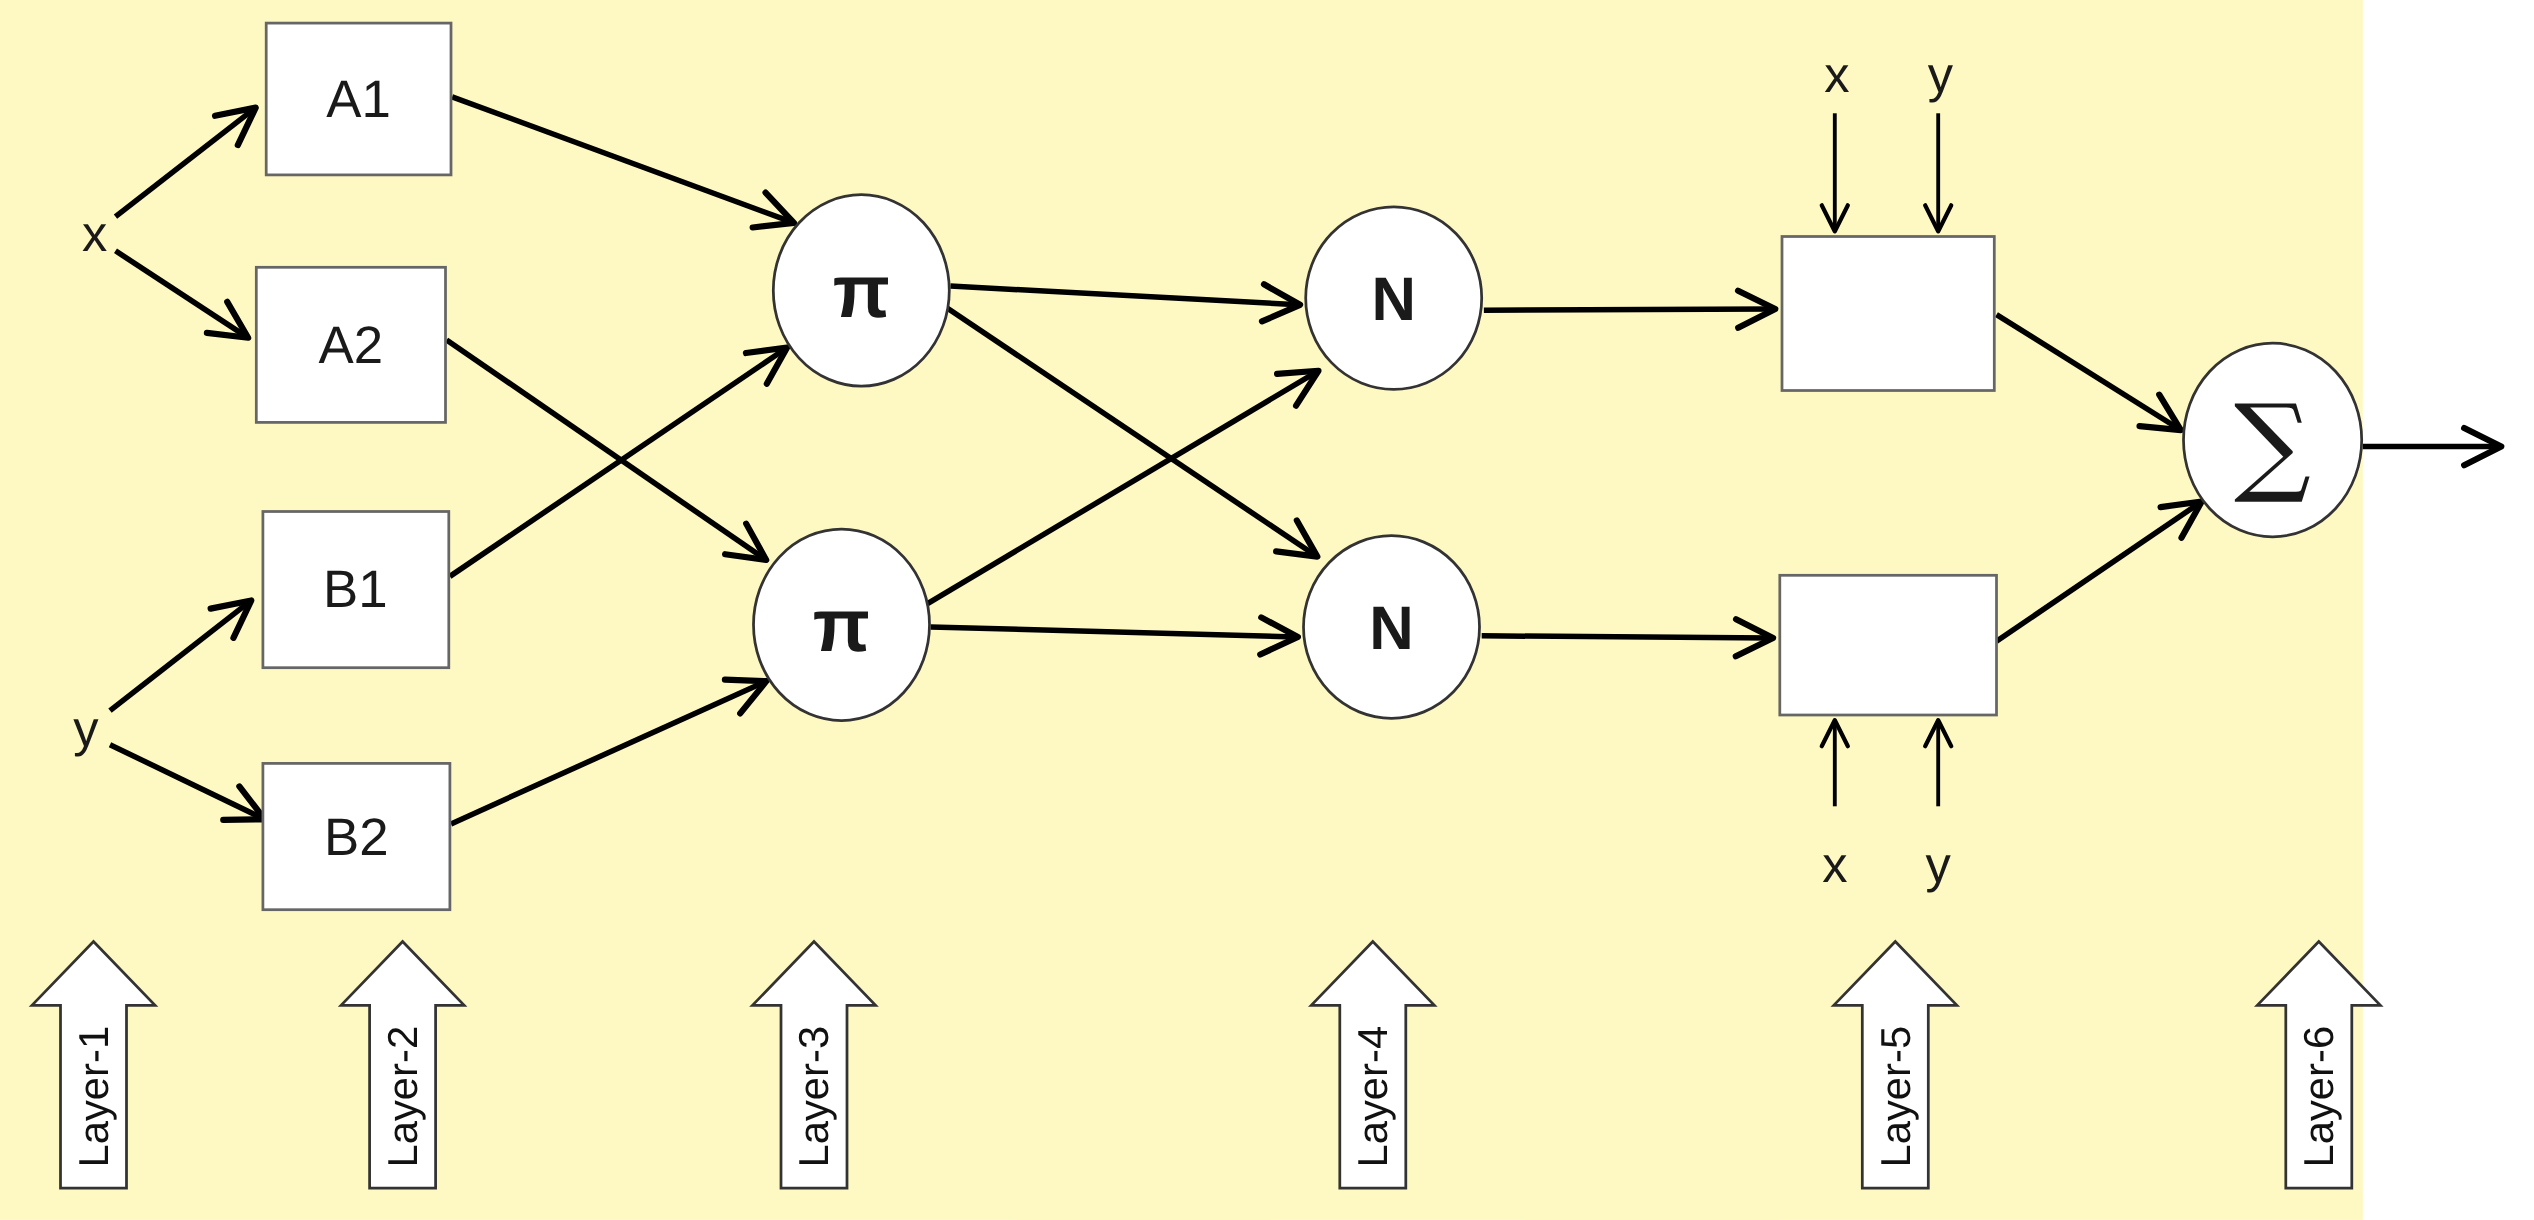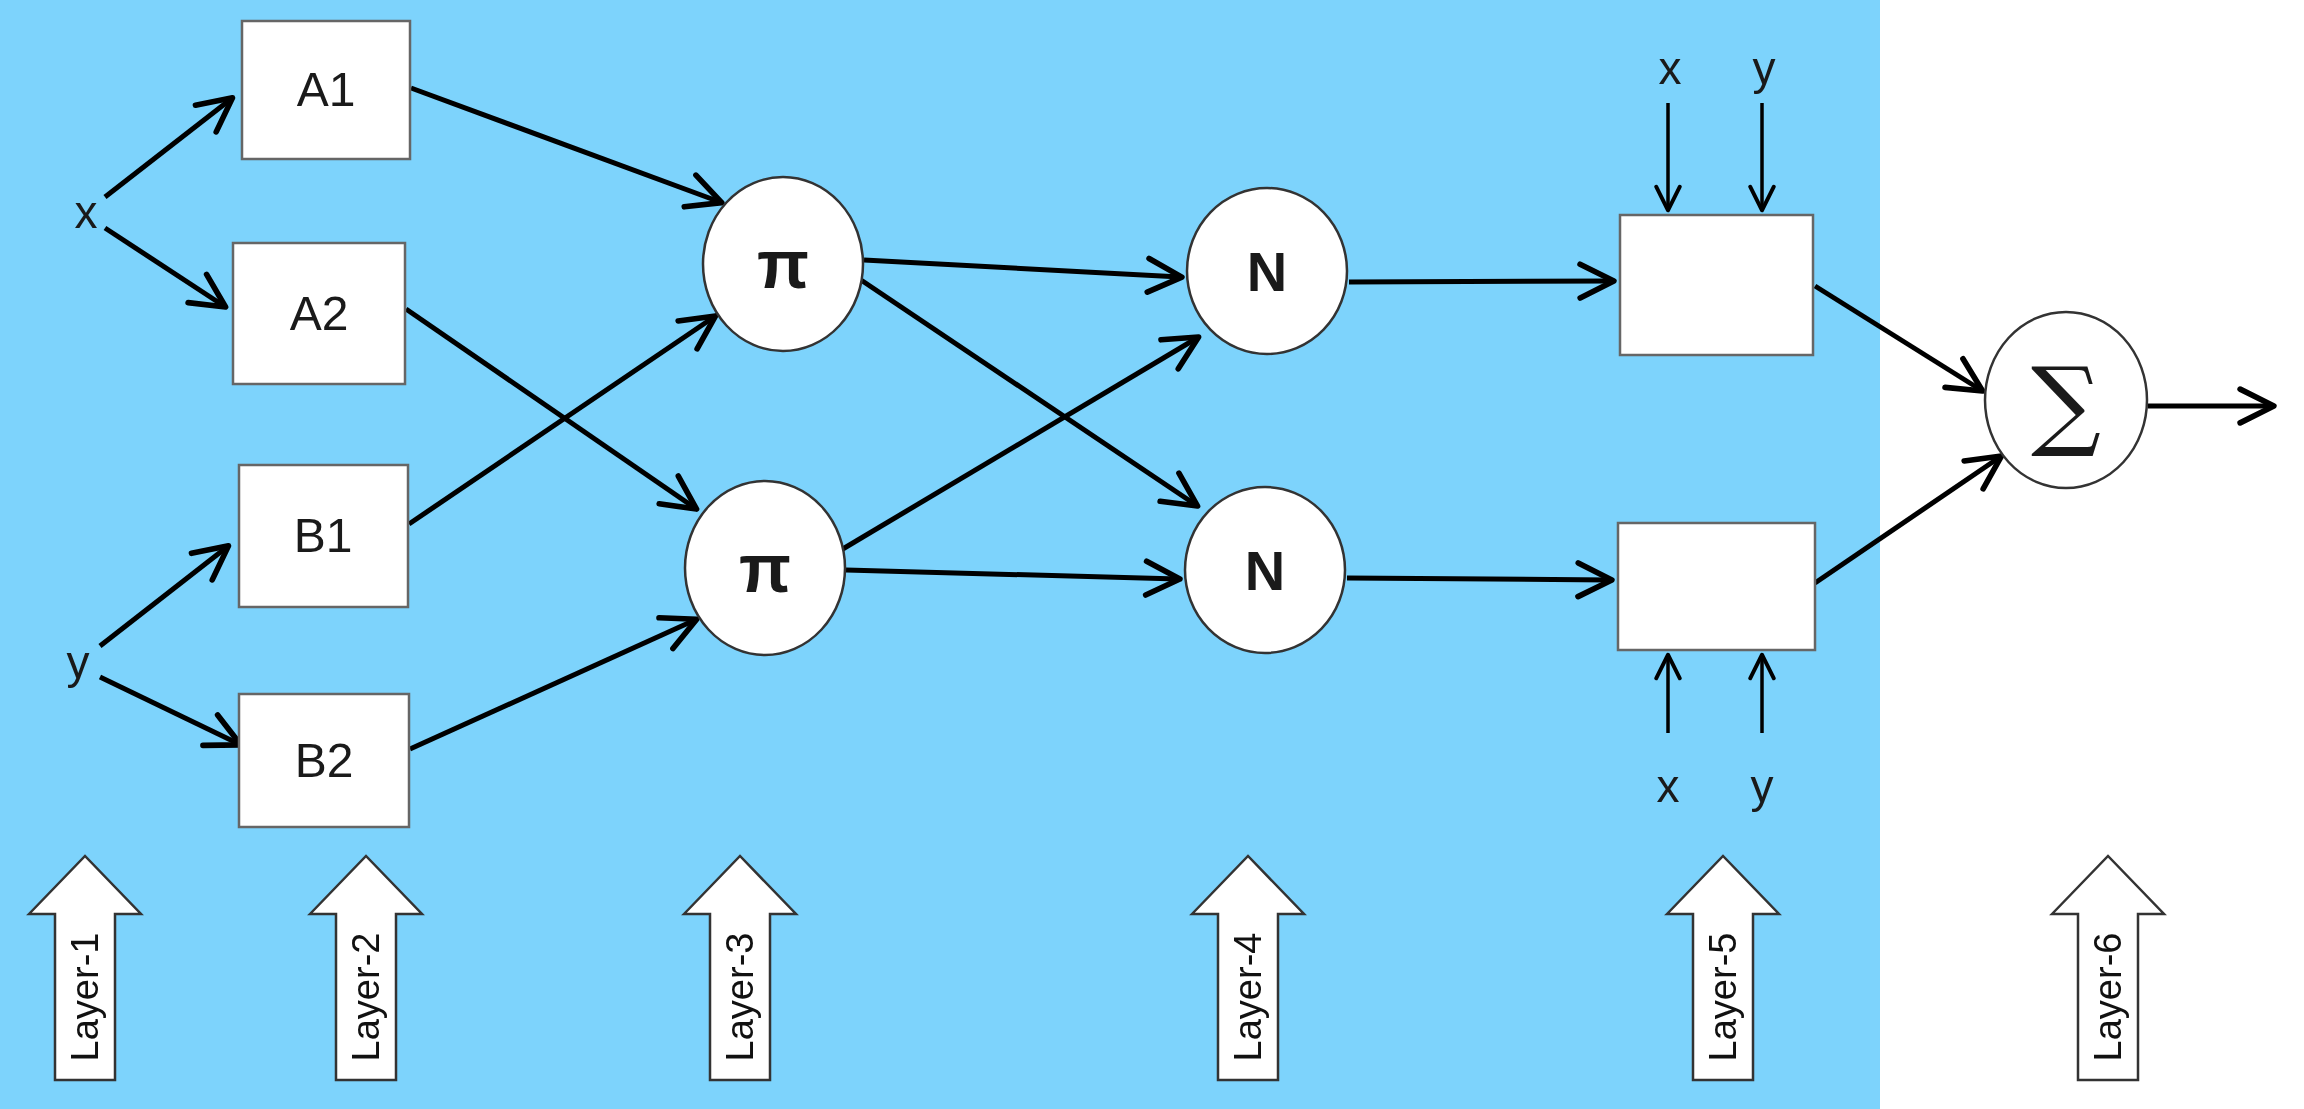--- a/index.html
+++ b/index.html
@@ -2,23 +2,23 @@
 <html><head>
 <meta charset="utf-8">
 <style>
   html, body {
     margin: 0;
     padding: 0;
     background: #ffffff;
   }
   .stage {
     position: relative;
-    width: 1880px;
+    width: 2148px;
     height: 1109px;
-    background: #7dd3fc;
+    background: #fef9c3;
     font-family: "Liberation Sans", sans-serif;
   }
   svg { display: block; }
   .edge {
     stroke: #000000;
     stroke-width: 5;
     fill: none;
   }
   .edge.thin {
     stroke-width: 3.5;

